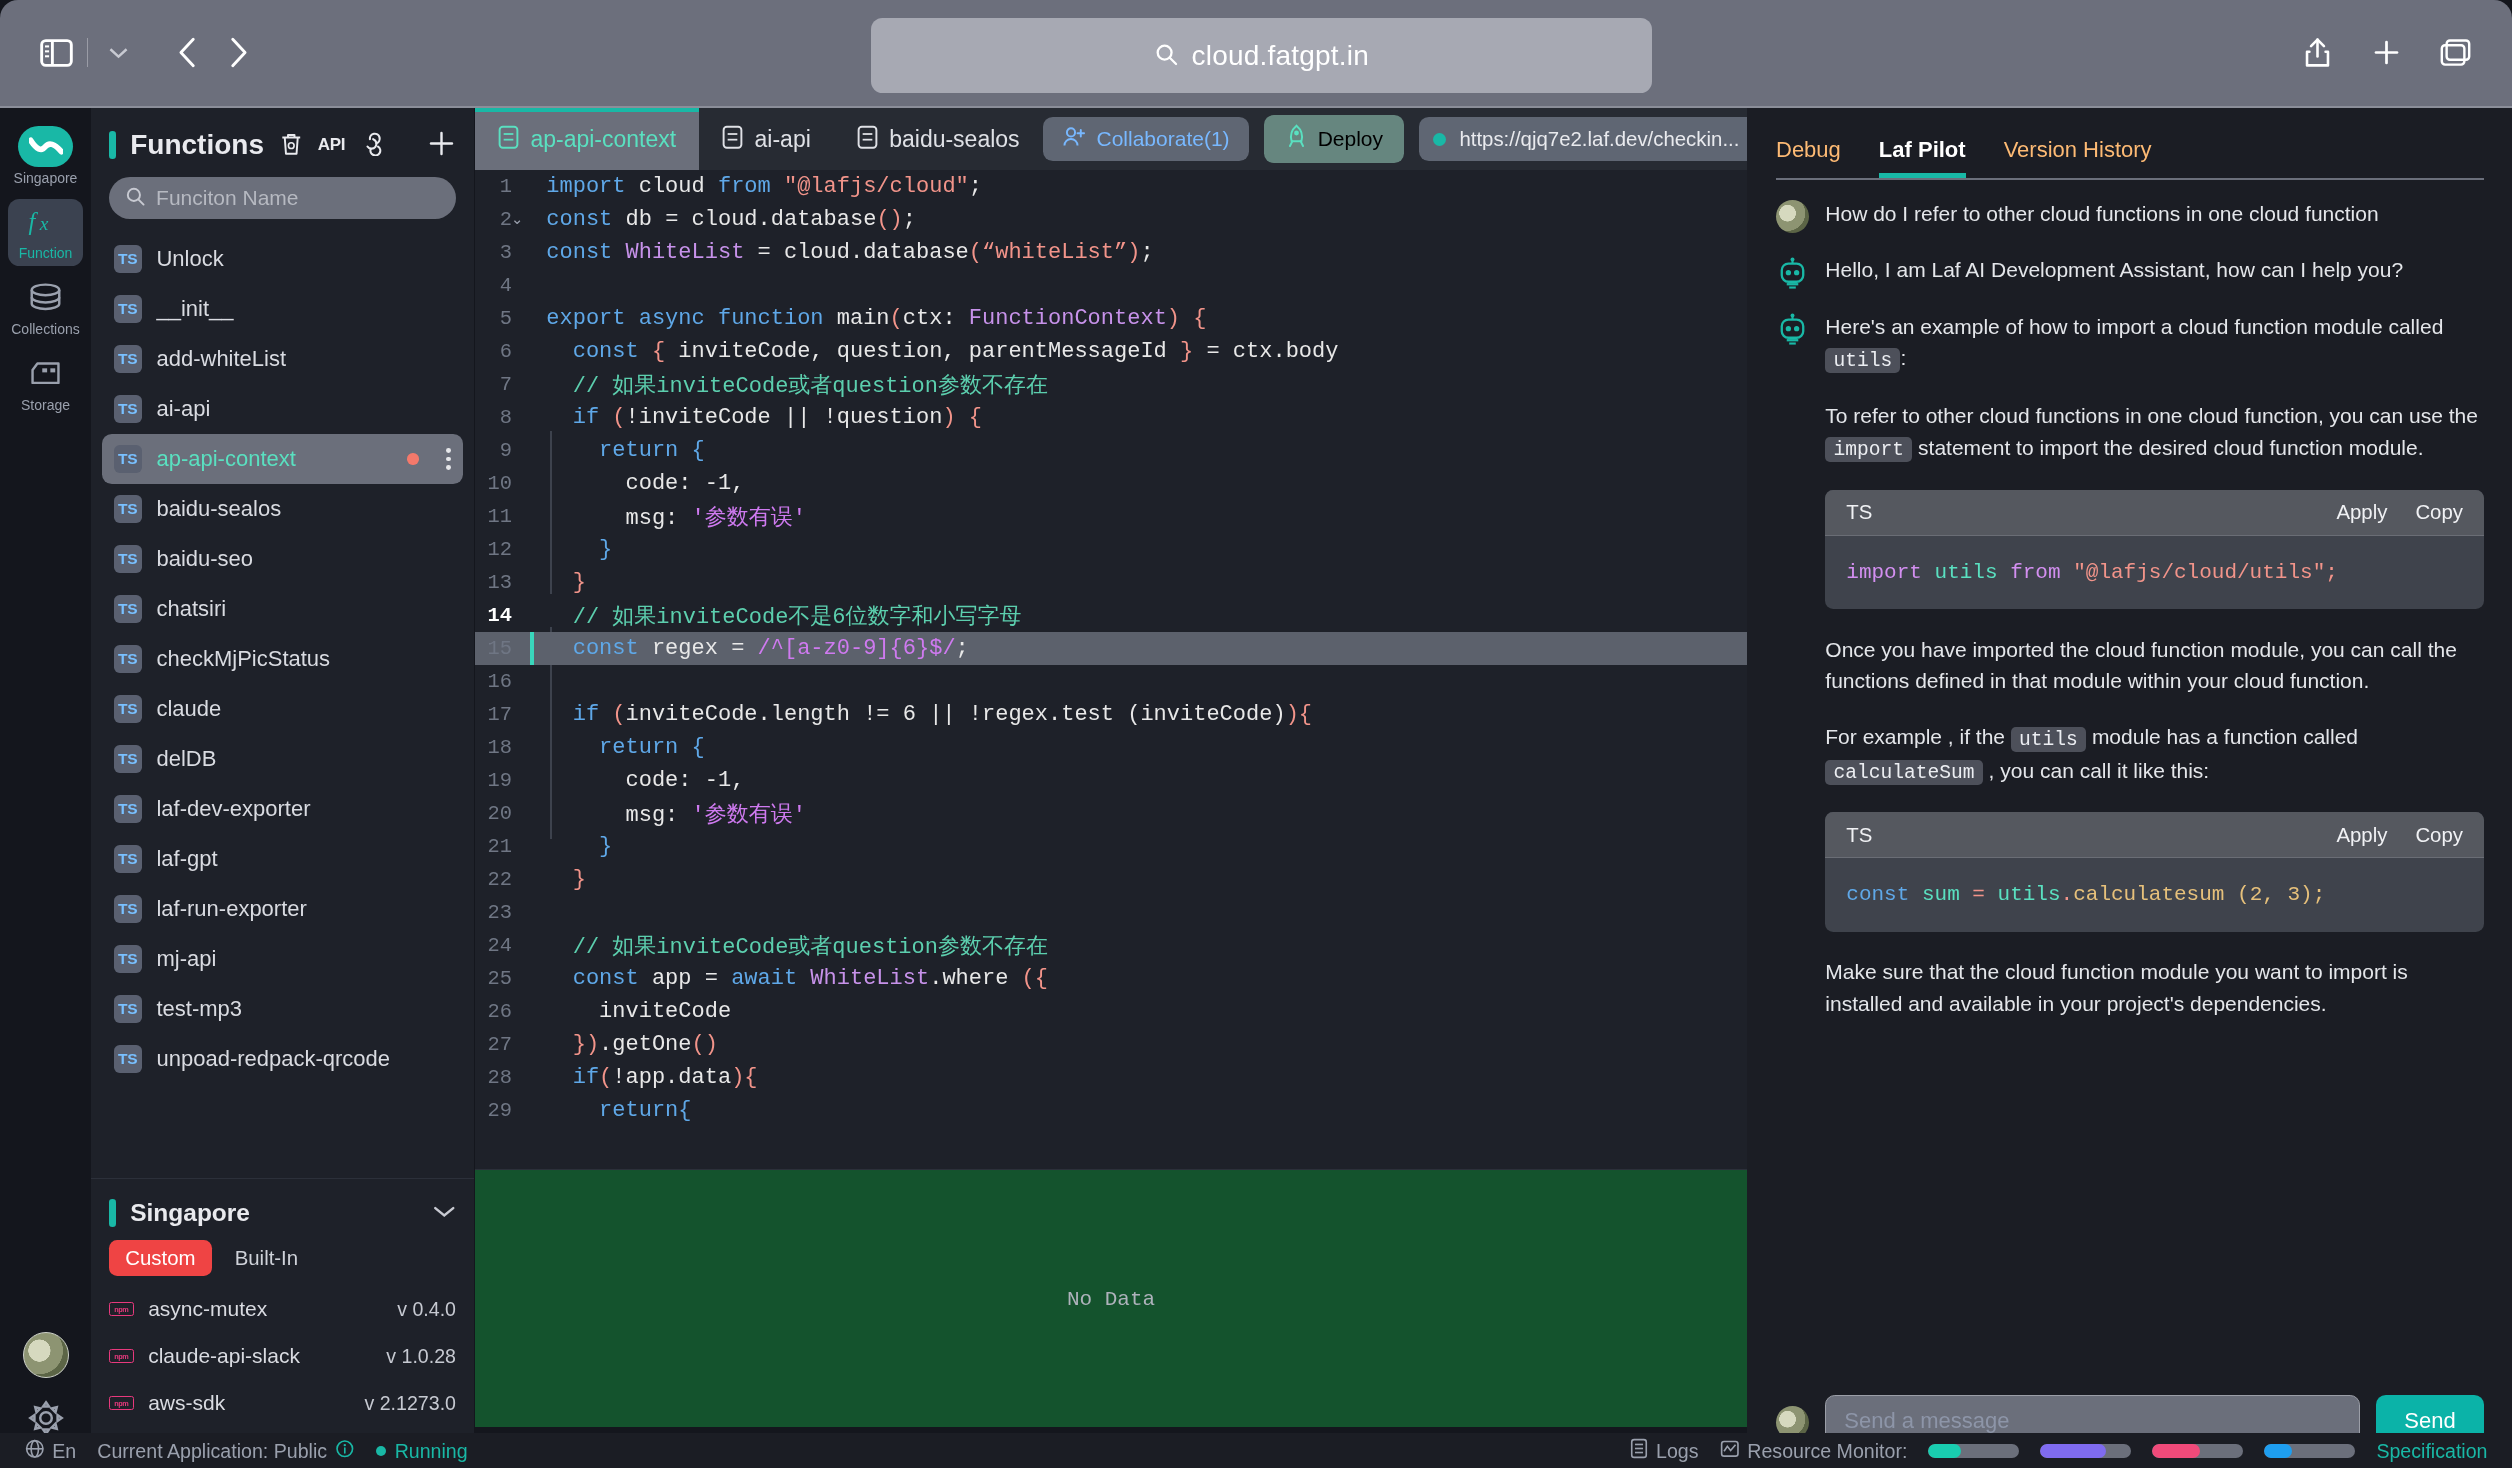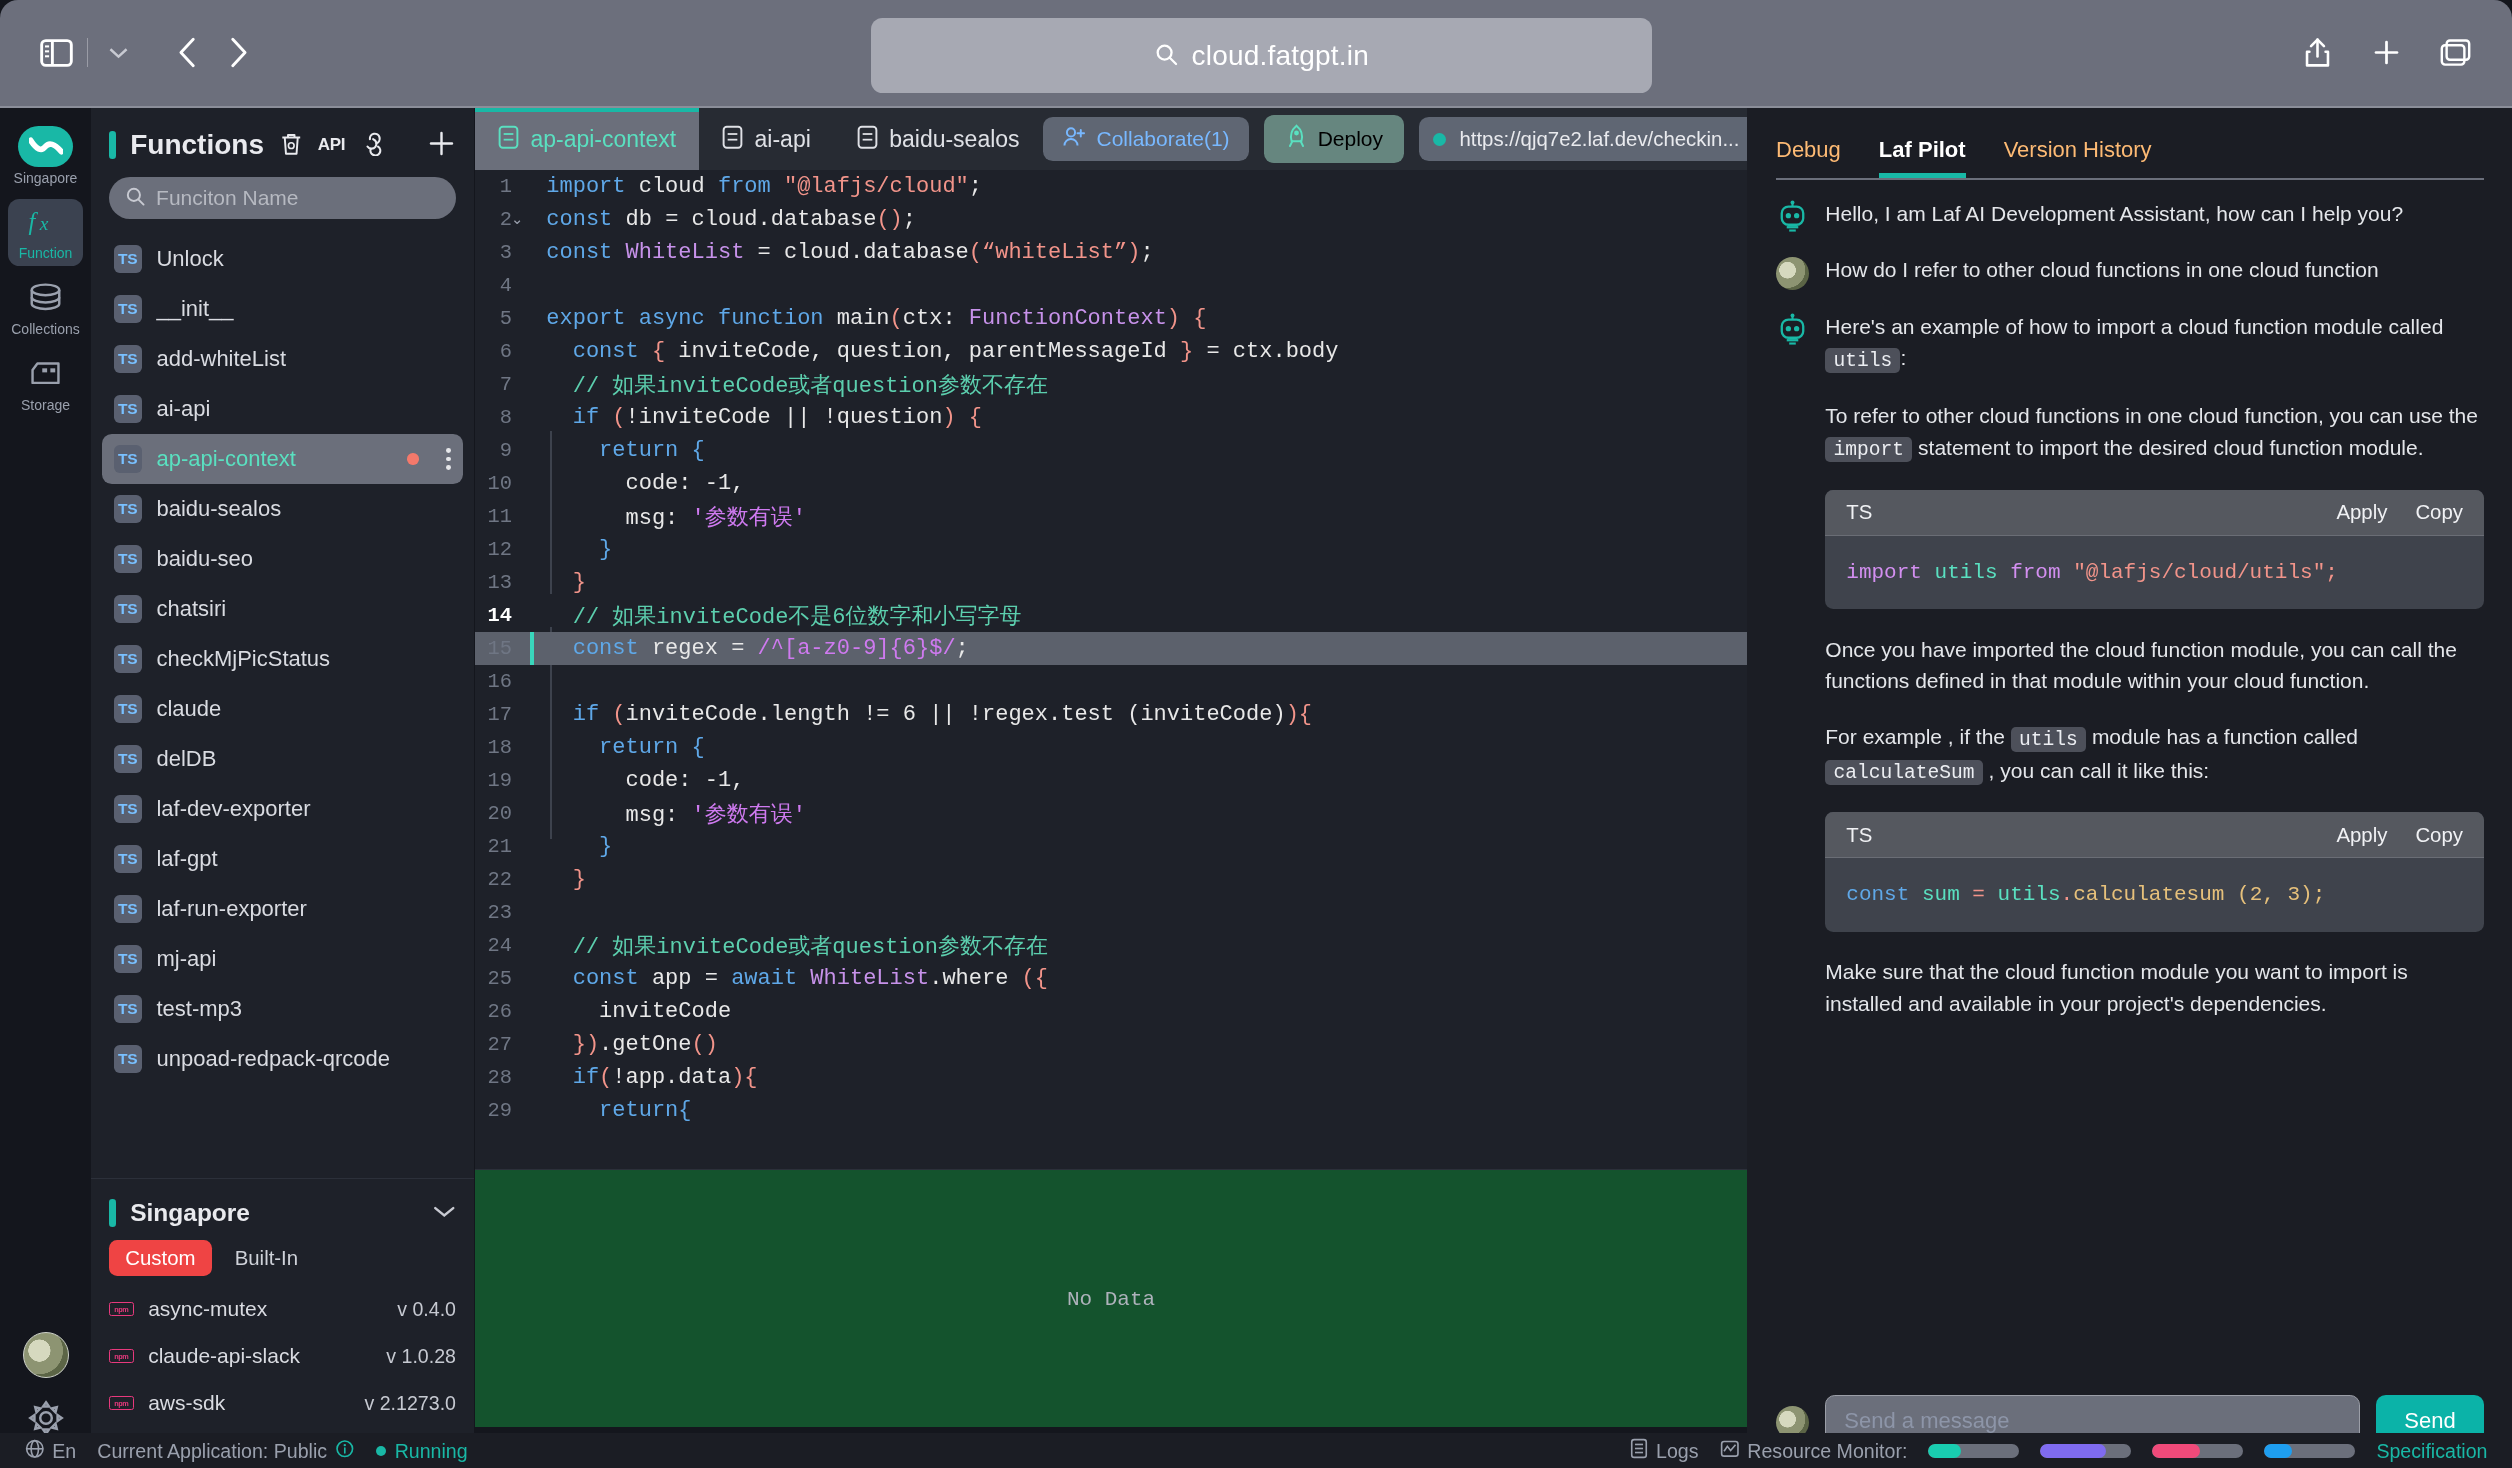--- a/index.html
+++ b/index.html
@@ -684,51 +684,51 @@
   <div class="chat">
     <div class="chat-tabs">
       <div class="ctab">Debug</div>
       <div class="ctab active">Laf Pilot</div>
       <div class="ctab">Version History</div>
     </div>
     <div class="chat-tabs-rule"></div>
 
     <div class="chat-body">
       <div class="msg">
-        <span class="bot-ico">
-          <svg width="33" height="33" viewBox="0 0 40 40">
-              <line x1="20" y1="2" x2="20" y2="8" stroke="#19b8a6" stroke-width="2.6"></line>
-              <circle cx="20" cy="3" r="2.4" fill="#19b8a6"></circle>
-              <rect x="7" y="8" width="26" height="22" rx="8" fill="none" stroke="#19b8a6" stroke-width="2.8"></rect>
-              <circle cx="15" cy="19" r="3.2" fill="#19b8a6"></circle>
-              <circle cx="25" cy="19" r="3.2" fill="#19b8a6"></circle>
-              <line x1="13" y1="33" x2="27" y2="33" stroke="#19b8a6" stroke-width="2.8"></line>
-              <line x1="16" y1="37" x2="24" y2="37" stroke="#19b8a6" stroke-width="2.6"></line>
-            </svg>
-        </span>
-        <div class="body">Hello, I am Laf AI Development Assistant, how can I help you?</div>
-      </div>
-
-      <div class="msg">
         <span class="user-ico"></span>
         <div class="body">How do I refer to other cloud functions in one cloud function</div>
       </div>
 
       <div class="msg">
         <span class="bot-ico">
           <svg width="33" height="33" viewBox="0 0 40 40">
               <line x1="20" y1="2" x2="20" y2="8" stroke="#19b8a6" stroke-width="2.6"></line>
               <circle cx="20" cy="3" r="2.4" fill="#19b8a6"></circle>
               <rect x="7" y="8" width="26" height="22" rx="8" fill="none" stroke="#19b8a6" stroke-width="2.8"></rect>
               <circle cx="15" cy="19" r="3.2" fill="#19b8a6"></circle>
               <circle cx="25" cy="19" r="3.2" fill="#19b8a6"></circle>
               <line x1="13" y1="33" x2="27" y2="33" stroke="#19b8a6" stroke-width="2.8"></line>
               <line x1="16" y1="37" x2="24" y2="37" stroke="#19b8a6" stroke-width="2.6"></line>
             </svg>
         </span>
+        <div class="body">Hello, I am Laf AI Development Assistant, how can I help you?</div>
+      </div>
+
+      <div class="msg">
+        <span class="bot-ico">
+          <svg width="33" height="33" viewBox="0 0 40 40">
+              <line x1="20" y1="2" x2="20" y2="8" stroke="#19b8a6" stroke-width="2.6"></line>
+              <circle cx="20" cy="3" r="2.4" fill="#19b8a6"></circle>
+              <rect x="7" y="8" width="26" height="22" rx="8" fill="none" stroke="#19b8a6" stroke-width="2.8"></rect>
+              <circle cx="15" cy="19" r="3.2" fill="#19b8a6"></circle>
+              <circle cx="25" cy="19" r="3.2" fill="#19b8a6"></circle>
+              <line x1="13" y1="33" x2="27" y2="33" stroke="#19b8a6" stroke-width="2.8"></line>
+              <line x1="16" y1="37" x2="24" y2="37" stroke="#19b8a6" stroke-width="2.6"></line>
+            </svg>
+        </span>
         <div class="body">
           <div class="para"><span>Here's an example of how to import a cloud function module called </span><span class="inline-code">utils</span><span>:</span></div>
 
           <div class="para"><span>To refer to other cloud functions in one cloud function, you can use the </span><span class="inline-code">import</span><span> statement to import the desired cloud function module.</span></div>
 
           <div class="codeblock">
             <div class="cb-head">
               <span class="ts">TS</span>
               <span class="acts">
                 <span>Apply</span>

